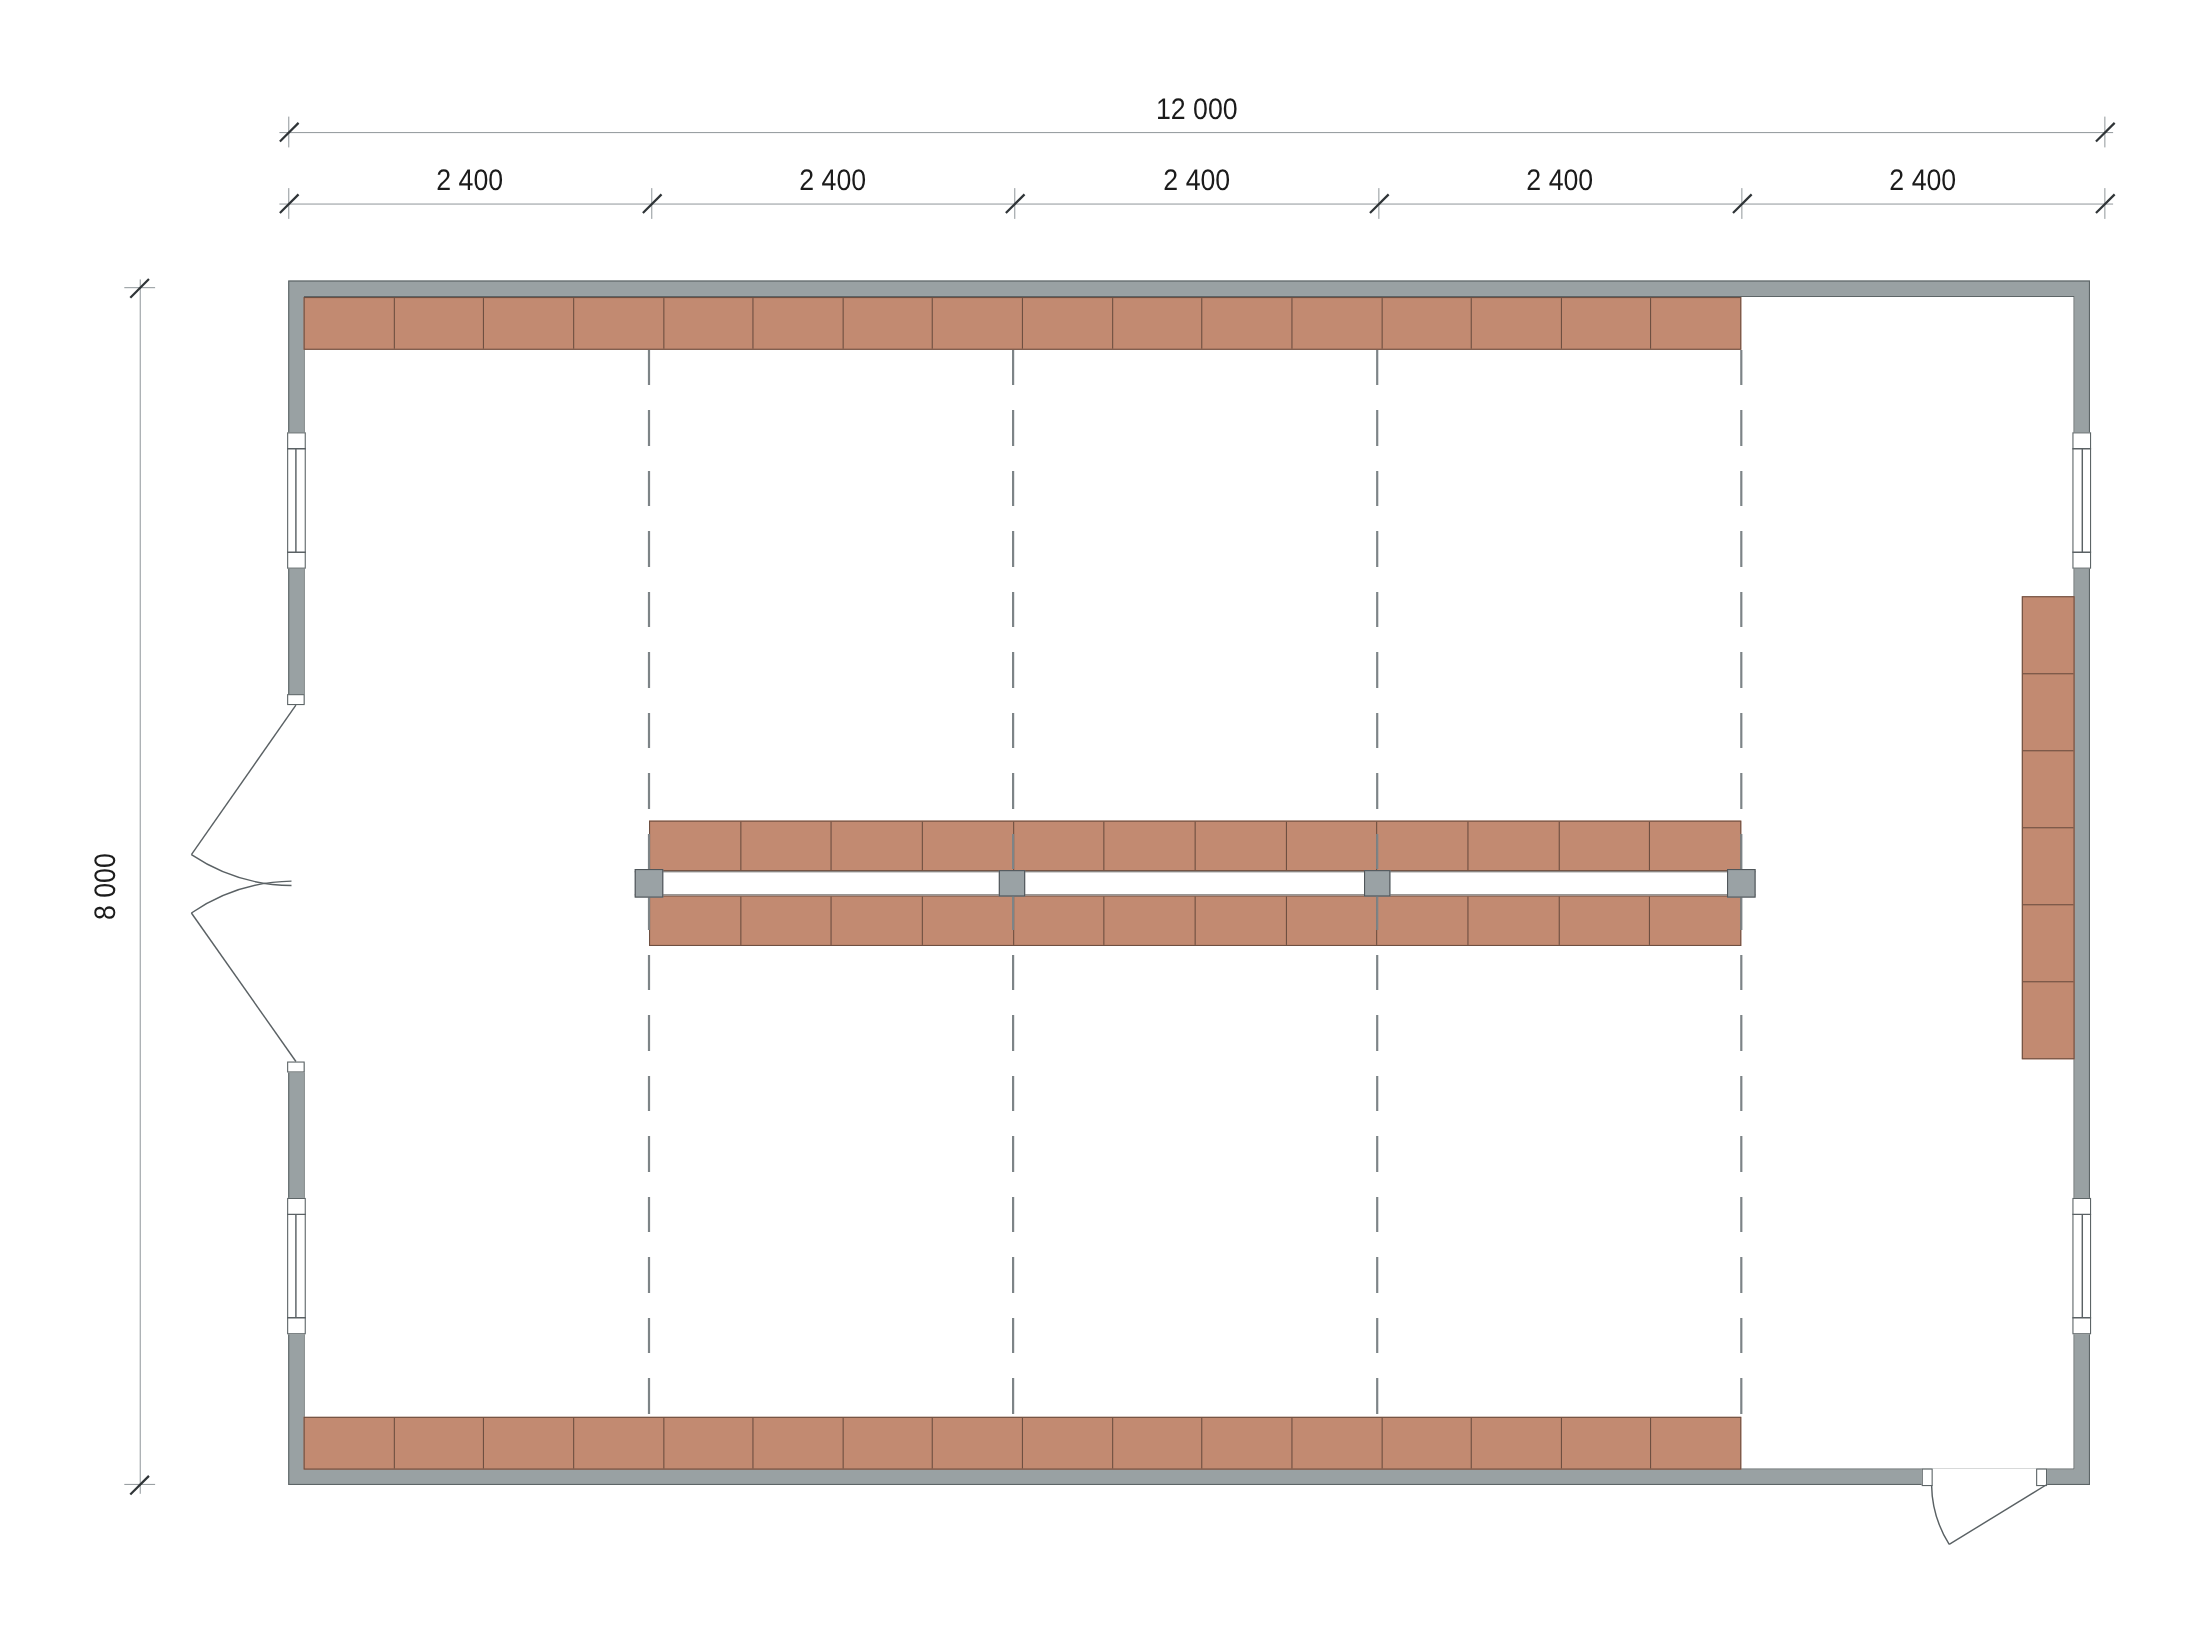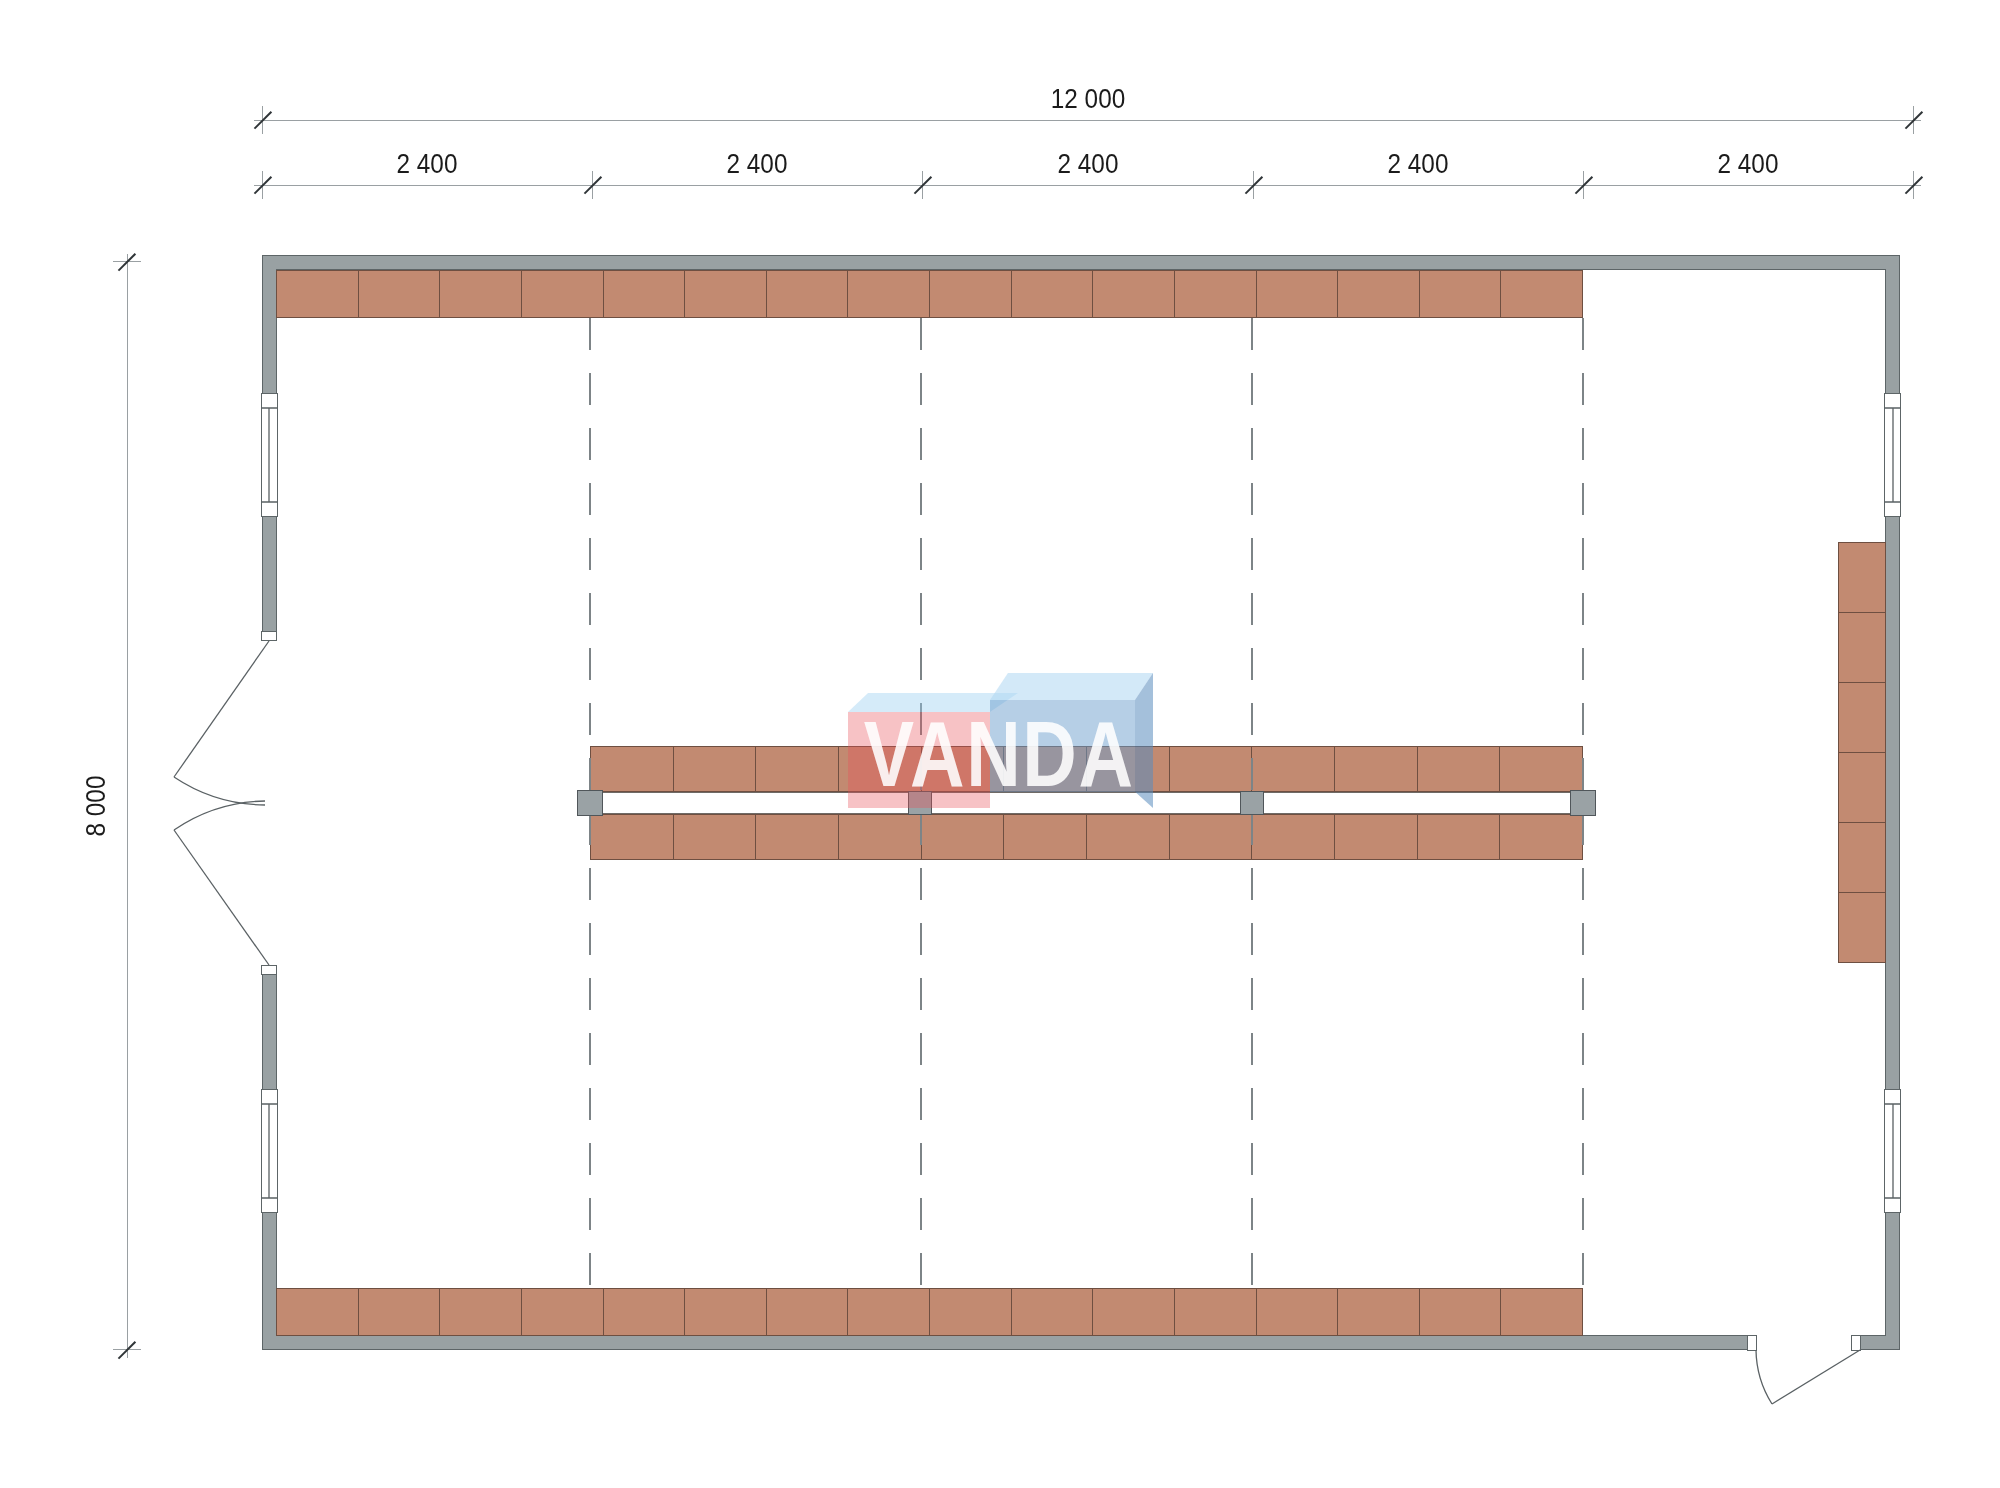--- a/index.html
+++ b/index.html
@@ -202,22 +202,14 @@
       <path d="M 174 777 A 166 166 0 0 0 265 805"></path>
 
       <path d="M 269 965 L 174 830"></path>
       <path d="M 174 830 A 166 166 0 0 1 265 801"></path>
 
       <path d="M 1860 1350 L 1772 1404"></path>
       <path d="M 1756 1350 A 104 104 0 0 0 1772 1404"></path>
     </g>
   </svg>
 
-  <div id="logo" class="abs" style="left:840px;top:668px;width:320px;height:145px;">
-    <div class="cube-face" style="left:8px;top:25px;width:170px;height:19px;background:var(--logo-red-top);clip-path:polygon(0% 100%,83.5% 100%,100% 0%,11.8% 0%);"></div>
-    <div class="cube-face" style="left:8px;top:44px;width:142px;height:96px;background:var(--logo-red-front);"></div>
-    <div class="cube-face" style="left:150px;top:5px;width:163px;height:27px;background:var(--logo-blue-top);clip-path:polygon(0% 100%,89% 100%,100% 0%,11% 0%);"></div>
-    <div class="cube-face" style="left:150px;top:32px;width:145px;height:92px;background:var(--logo-blue-front);"></div>
-    <div class="cube-face" style="left:295px;top:5px;width:18px;height:135px;background:var(--logo-blue-side);clip-path:polygon(0% 20%,100% 0%,100% 100%,0% 88%);"></div>
-    <div id="logo-text">VANDA</div>
-  </div>
 
 </div>
 
 </body></html>

